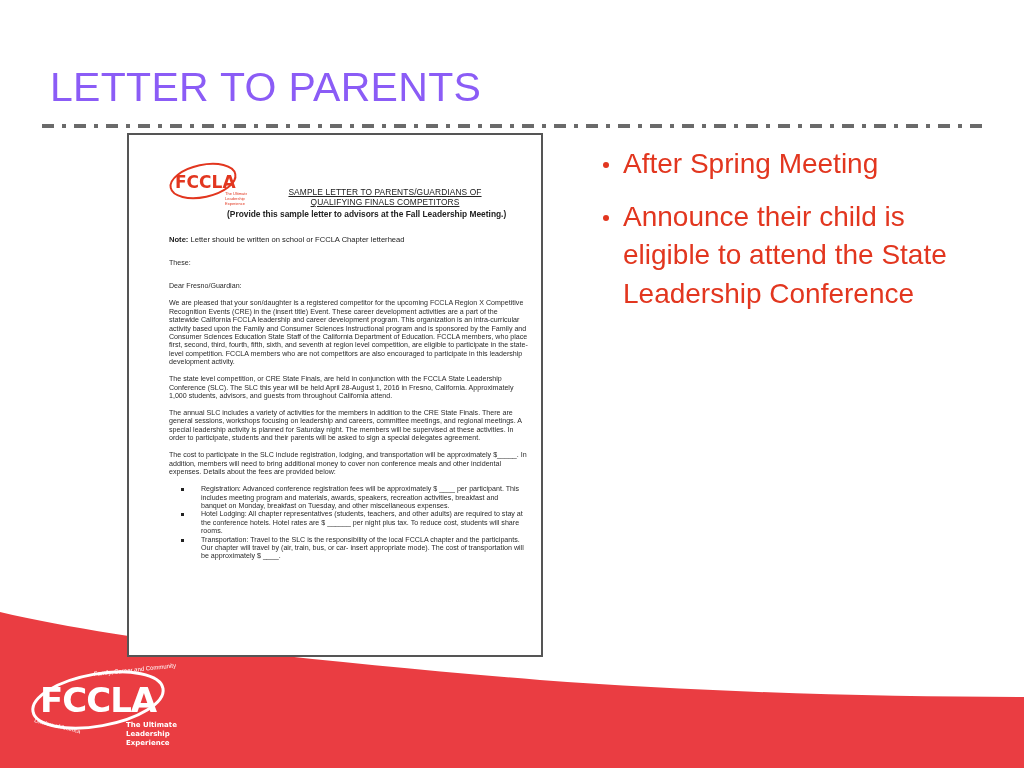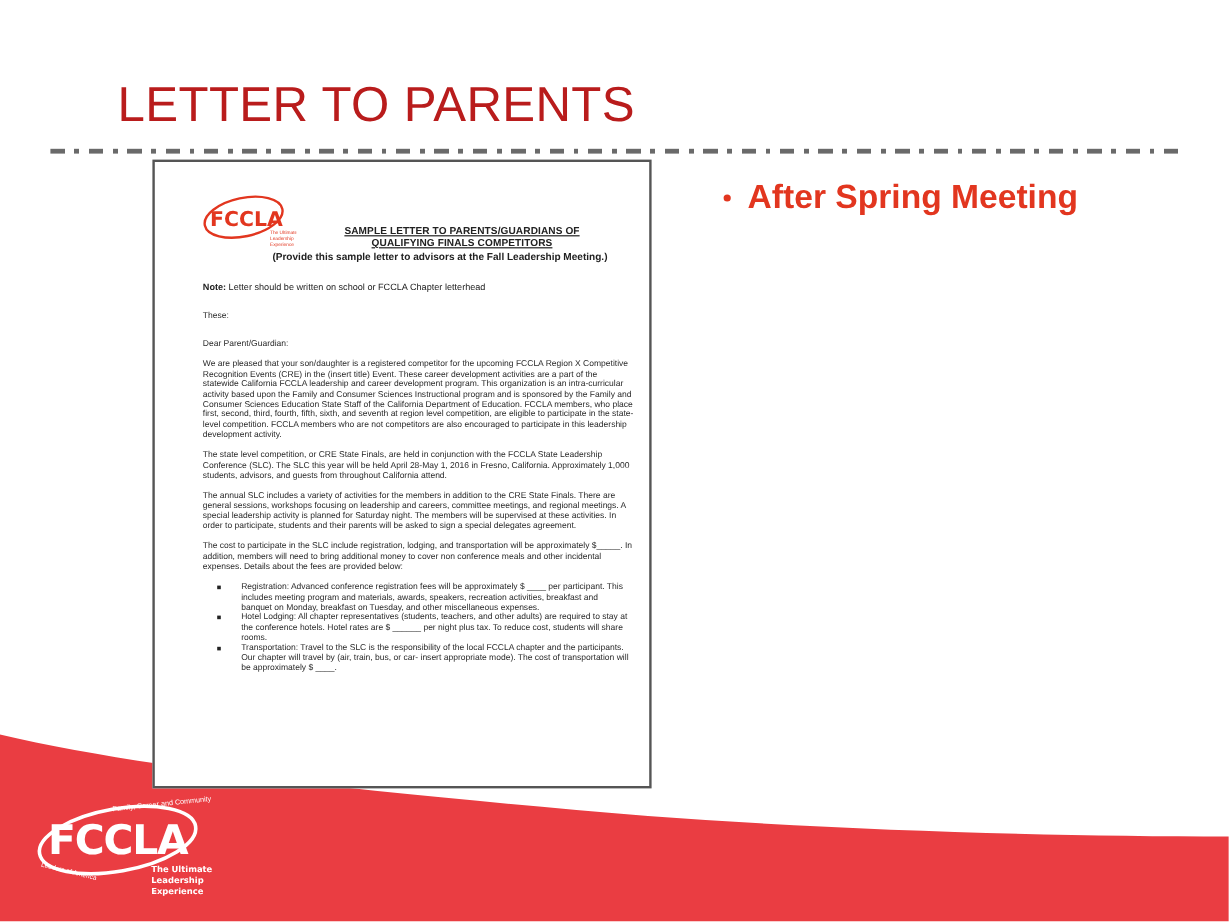--- a/index.html
+++ b/index.html
@@ -2,39 +2,39 @@
 <html><head>
 <meta charset="utf-8">
 <style>
   html, body { margin:0; padding:0; }
   body {
     width:1024px; height:768px; position:relative; overflow:hidden;
     background:#ffffff; font-family:"Liberation Sans", sans-serif;
   }
   .slide-title {
     position:absolute; left:50px; top:64px;
-    font-size:41px; color:#b91c1c; letter-spacing:0.3px;
-    font-family:"Liberation Sans", sans-serif; white-space:nowrap;margin-left:48px;
+    font-size:41px; color:#8b5cf6; letter-spacing:0.3px;
+    font-family:"Liberation Sans", sans-serif; white-space:nowrap;
   }
   .title-rule {
     position:absolute; left:42px; top:124px; width:940px; height:4px;
     background-image: repeating-linear-gradient(90deg,
       #6a6a6a 0px, #6a6a6a 12px, transparent 12px, transparent 20px,
       #6a6a6a 20px, #6a6a6a 24px, transparent 24px, transparent 32px);
   }
   .red-wave { position:absolute; left:0; top:0; width:1024px; height:768px; z-index:0; }
   .letter {
     position:absolute; left:127px; top:133px; width:412px; height:520px;
     background:#fff; border:2px solid #555; z-index:2; overflow:hidden;
     font-family:"Liberation Sans", sans-serif; color:#222;
   }
   .letter-logo { position:absolute; left:38px; top:22px; width:80px; height:52px; }
   .letter-heading {
     position:absolute; left:136px; top:52px; width:240px; text-align:center;
-    font-size:8.4px; line-height:10px; text-decoration:underline; letter-spacing:0.1px;font-weight:bold;
+    font-size:8.4px; line-height:10px; text-decoration:underline; letter-spacing:0.1px;
   }
   .letter-instr {
     position:absolute; left:98px; top:74px; font-size:8.4px; font-weight:bold; white-space:nowrap;
   }
   .letter-note { position:absolute; left:40px; top:100px; font-size:7.6px; white-space:nowrap; }
   .letter-note b { font-weight:bold; }
   .letter-body {
     position:absolute; left:40px; top:124px; width:360px;
     font-size:7.1px; line-height:8.4px; color:#2a2a2a;
   }
@@ -44,21 +44,21 @@
   .letter-body li::before {
     content:""; position:absolute; left:-20px; top:3px; width:3px; height:3px; background:#222;
   }
   .u { }
   .bullets {
     position:absolute; left:605px; top:145px; width:390px; z-index:2;
     list-style:none; margin:0; padding:0;
   }
   .bullets li {
     position:relative; padding-left:18px; margin-bottom:14px;
-    font-size:28px; line-height:38.5px; color:#e2361f;font-weight:bold;
+    font-size:28px; line-height:38.5px; color:#e2361f;
   }
   .bullets li .dot {
     position:absolute; left:-2px; top:17px; width:6px; height:6px;
     border-radius:50%; background:#e2361f;
   }
   .footer-logo { position:absolute; left:28px; top:660px; width:150px; height:90px; z-index:3; }
 </style>
 </head>
 <body>
 
@@ -78,35 +78,36 @@
     <text x="58" y="48" font-family="Liberation Sans, sans-serif" font-size="4" fill="#e2361f">Experience</text>
   </svg>
   <div class="letter-heading">
     <div>SAMPLE LETTER TO PARENTS/GUARDIANS OF</div>
     <div>QUALIFYING FINALS COMPETITORS</div>
   </div>
   <div class="letter-instr">(Provide this sample letter to advisors at the Fall Leadership Meeting.)</div>
   <div class="letter-note"><b>Note:</b><span> Letter should be written on school or FCCLA Chapter letterhead</span></div>
   <div class="letter-body">
     <p style="margin-bottom:15px;">These:</p>
-    <p>Dear Parent/Guardian:</p>
+    <p>Dear Fresno/Guardian:</p>
     <p><span>We are pleased that your son/daughter is a registered competitor for the upcoming FCCLA Region X Competitive Recognition Events (CRE) in the (</span><span class="u">insert title</span><span>) Event. These career development activities are a part of the statewide California FCCLA leadership and career development program. This organization is an intra-curricular activity based upon the Family and Consumer Sciences Instructional program and is sponsored by the Family and Consumer Sciences Education State Staff of the California Department of Education. FCCLA members, who place first, second, third, fourth, fifth, sixth, and seventh at region level competition, are eligible to participate in the state-level competition. FCCLA members who are not competitors are also encouraged to participate in this leadership development activity.</span></p>
-    <p>The state level competition, or CRE State Finals, are held in conjunction with the FCCLA State Leadership Conference (SLC). The SLC this year will be held April 28-May 1, 2016 in Fresno, California. Approximately 1,000 students, advisors, and guests from throughout California attend.</p>
+    <p>The state level competition, or CRE State Finals, are held in conjunction with the FCCLA State Leadership Conference (SLC). The SLC this year will be held April 28-August 1, 2016 in Fresno, California. Approximately 1,000 students, advisors, and guests from throughout California attend.</p>
     <p>The annual SLC includes a variety of activities for the members in addition to the CRE State Finals. There are general sessions, workshops focusing on leadership and careers, committee meetings, and regional meetings. A special leadership activity is planned for Saturday night. The members will be supervised at these activities. In order to participate, students and their parents will be asked to sign a special delegates agreement.</p>
     <p>The cost to participate in the SLC include registration, lodging, and transportation will be approximately $_____. In addition, members will need to bring additional money to cover non conference meals and other incidental expenses. Details about the fees are provided below:</p>
     <ul>
       <li><span class="u">Registration</span><span>: Advanced conference registration fees will be approximately $ ____ per participant. This includes meeting program and materials, awards, speakers, recreation activities, breakfast and banquet on Monday, breakfast on Tuesday, and other miscellaneous expenses.</span></li>
       <li><span class="u">Hotel Lodging</span><span>: All chapter representatives (students, teachers, and other adults) are required to stay at the conference hotels. Hotel rates are $ ______ per night plus tax. To reduce cost, students will share rooms.</span></li>
       <li><span class="u"></span><span>Transportation: Travel to the SLC is the responsibility of the local FCCLA chapter and the participants. Our chapter will travel by (air, train, bus, or car- insert appropriate mode). The cost of transportation will be approximately $ ____.</span></li>
     </ul>
   </div>
 </div>
 
 <ul class="bullets">
   <li><span class="dot"></span><span>After Spring Meeting</span></li>
+  <li><span class="dot"></span><span>Announce their child is eligible to attend the State Leadership Conference</span></li>
 </ul>
 
 <svg class="footer-logo" viewBox="0 0 150 90">
   <ellipse cx="70" cy="40" rx="66" ry="26" fill="none" stroke="#ffffff" stroke-width="3" transform="rotate(-10 70 40)"></ellipse>
   <text x="12" y="52" font-family="DejaVu Sans, sans-serif" font-weight="bold" font-size="34" fill="#ffffff" letter-spacing="-1">FCCLA</text>
   <text x="66" y="16" font-family="Liberation Sans, sans-serif" font-size="6" fill="#ffffff" transform="rotate(-6 66 16)">Family, Career and Community</text>
   <text x="6" y="62" font-family="Liberation Sans, sans-serif" font-size="5.5" fill="#ffffff" transform="rotate(14 6 62)">Leaders of America</text>
   <text x="98" y="67" font-family="DejaVu Sans, sans-serif" font-weight="bold" font-size="7" fill="#ffffff">The Ultimate</text>
   <text x="98" y="76" font-family="DejaVu Sans, sans-serif" font-weight="bold" font-size="7" fill="#ffffff">Leadership</text>
   <text x="98" y="85" font-family="DejaVu Sans, sans-serif" font-weight="bold" font-size="7" fill="#ffffff">Experience</text>

